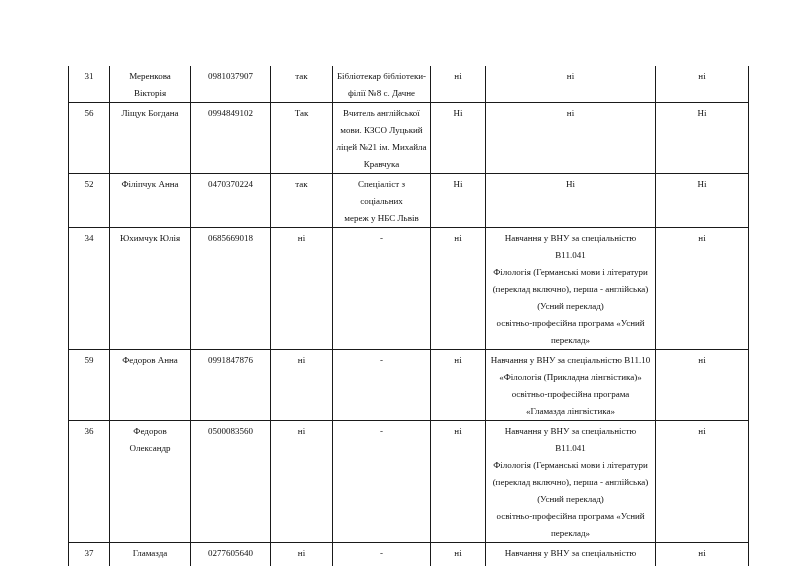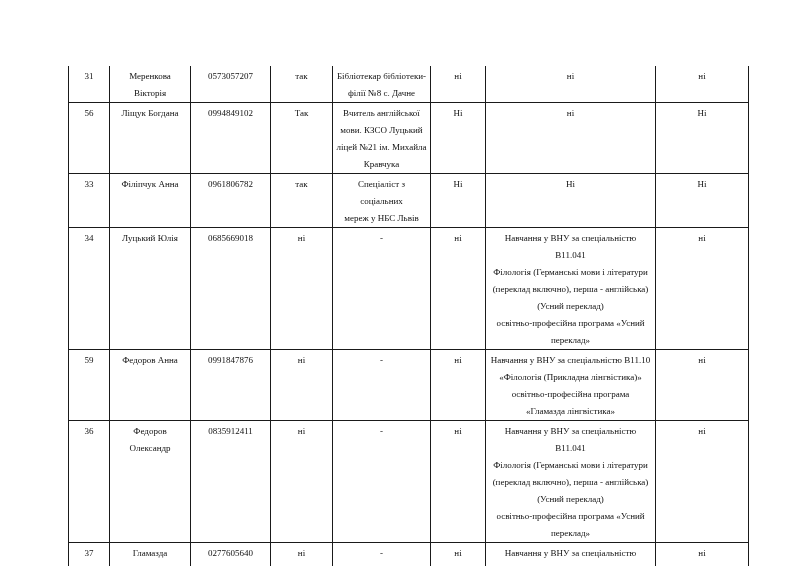--- a/index.html
+++ b/index.html
@@ -29,21 +29,21 @@
   <tbody id="tbody">
       <tr style="height: 34px;">
         <td>
           <span class="cell-text">31</span>
         </td>
         <td>
           <span class="cell-text">Меренкова
 Вікторія</span>
         </td>
         <td>
-          <span class="cell-text">0573057207</span>
+          <span class="cell-text">0981037907</span>
         </td>
         <td>
           <span class="cell-text">так</span>
         </td>
         <td>
           <span class="cell-text">Бібліотекар бібліотеки-
 філії №8 с. Дачне</span>
         </td>
         <td>
           <span class="cell-text">ні</span>
@@ -79,27 +79,27 @@
         </td>
         <td>
           <span class="cell-text">ні</span>
         </td>
         <td>
           <span class="cell-text">Ні</span>
         </td>
       </tr>
       <tr style="height: 35px;">
         <td>
-          <span class="cell-text">33</span>
+          <span class="cell-text">52</span>
         </td>
         <td>
           <span class="cell-text">Філіпчук Анна</span>
         </td>
         <td>
-          <span class="cell-text">0961806782</span>
+          <span class="cell-text">0470370224</span>
         </td>
         <td>
           <span class="cell-text">так</span>
         </td>
         <td>
           <span class="cell-text">Спеціаліст з соціальних
 мереж у НБС Львів</span>
         </td>
         <td>
           <span class="cell-text">Ні</span>
@@ -109,21 +109,21 @@
         </td>
         <td>
           <span class="cell-text">Ні</span>
         </td>
       </tr>
       <tr style="height: 93px; font-family: Liberation Serif, serif;">
         <td>
           <span class="cell-text">34</span>
         </td>
         <td>
-          <span class="cell-text">Луцький Юлія</span>
+          <span class="cell-text">Юхимчук Юлія</span>
         </td>
         <td>
           <span class="cell-text">0685669018</span>
         </td>
         <td>
           <span class="cell-text">ні</span>
         </td>
         <td>
           <span class="cell-text">-</span>
         </td>
@@ -173,21 +173,21 @@
       </tr>
       <tr style="height: 95px; padding-left: 12px;">
         <td>
           <span class="cell-text">36</span>
         </td>
         <td>
           <span class="cell-text">Федоров
 Олександр</span>
         </td>
         <td>
-          <span class="cell-text">0835912411</span>
+          <span class="cell-text">0500083560</span>
         </td>
         <td>
           <span class="cell-text">ні</span>
         </td>
         <td>
           <span class="cell-text">-</span>
         </td>
         <td>
           <span class="cell-text">ні</span>
         </td>

